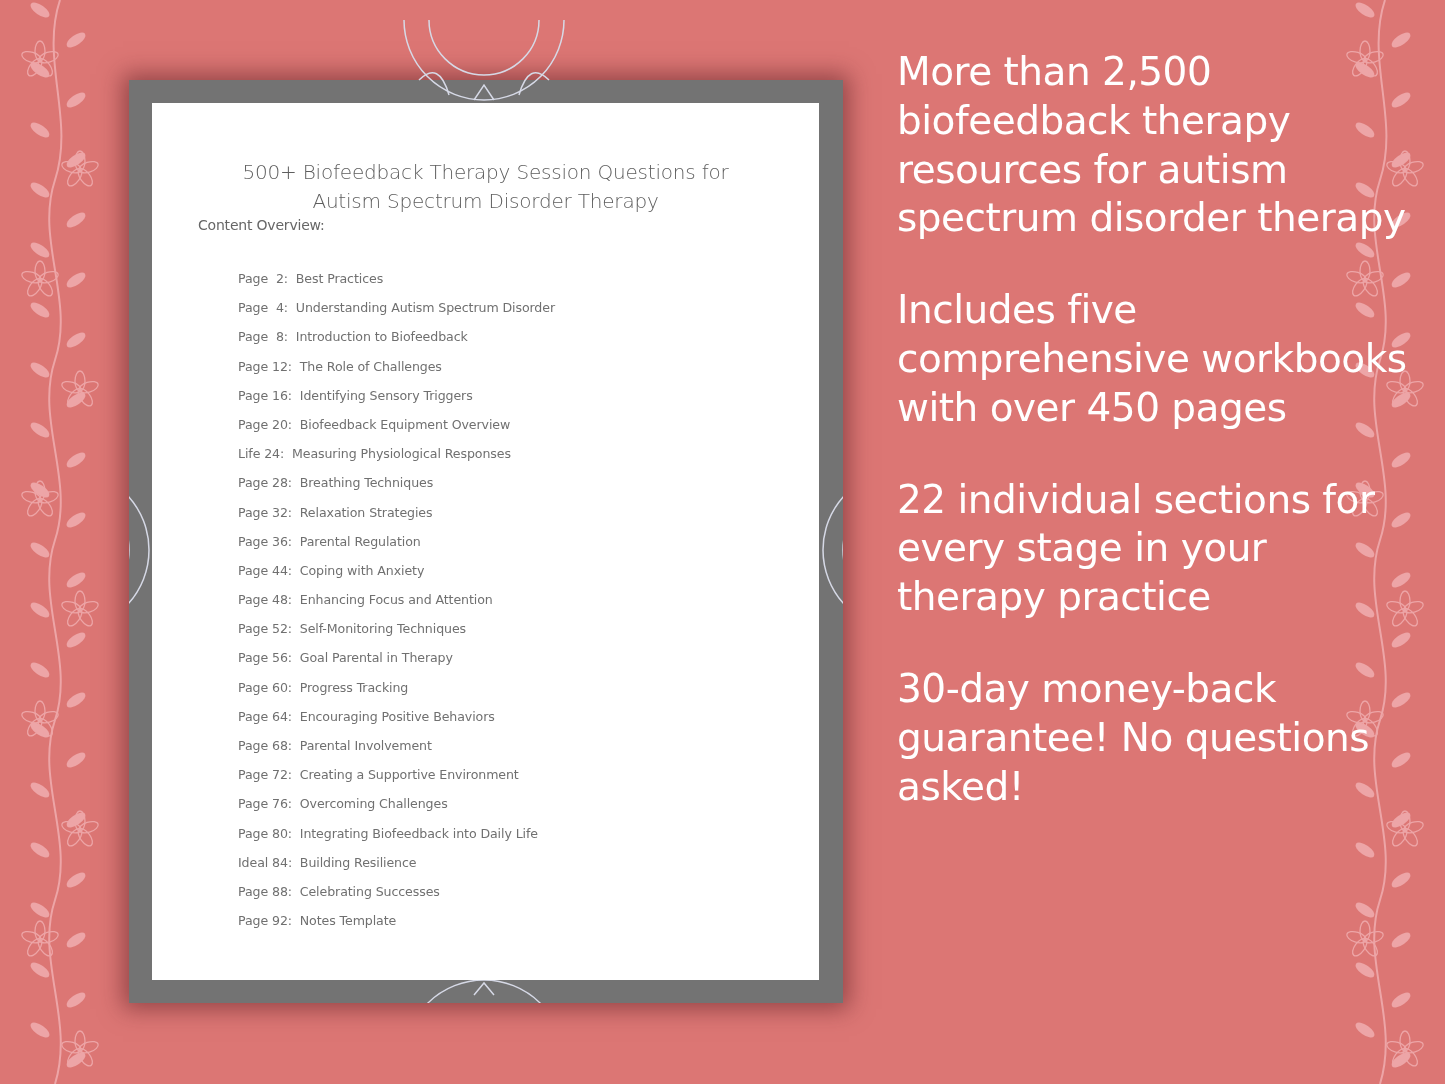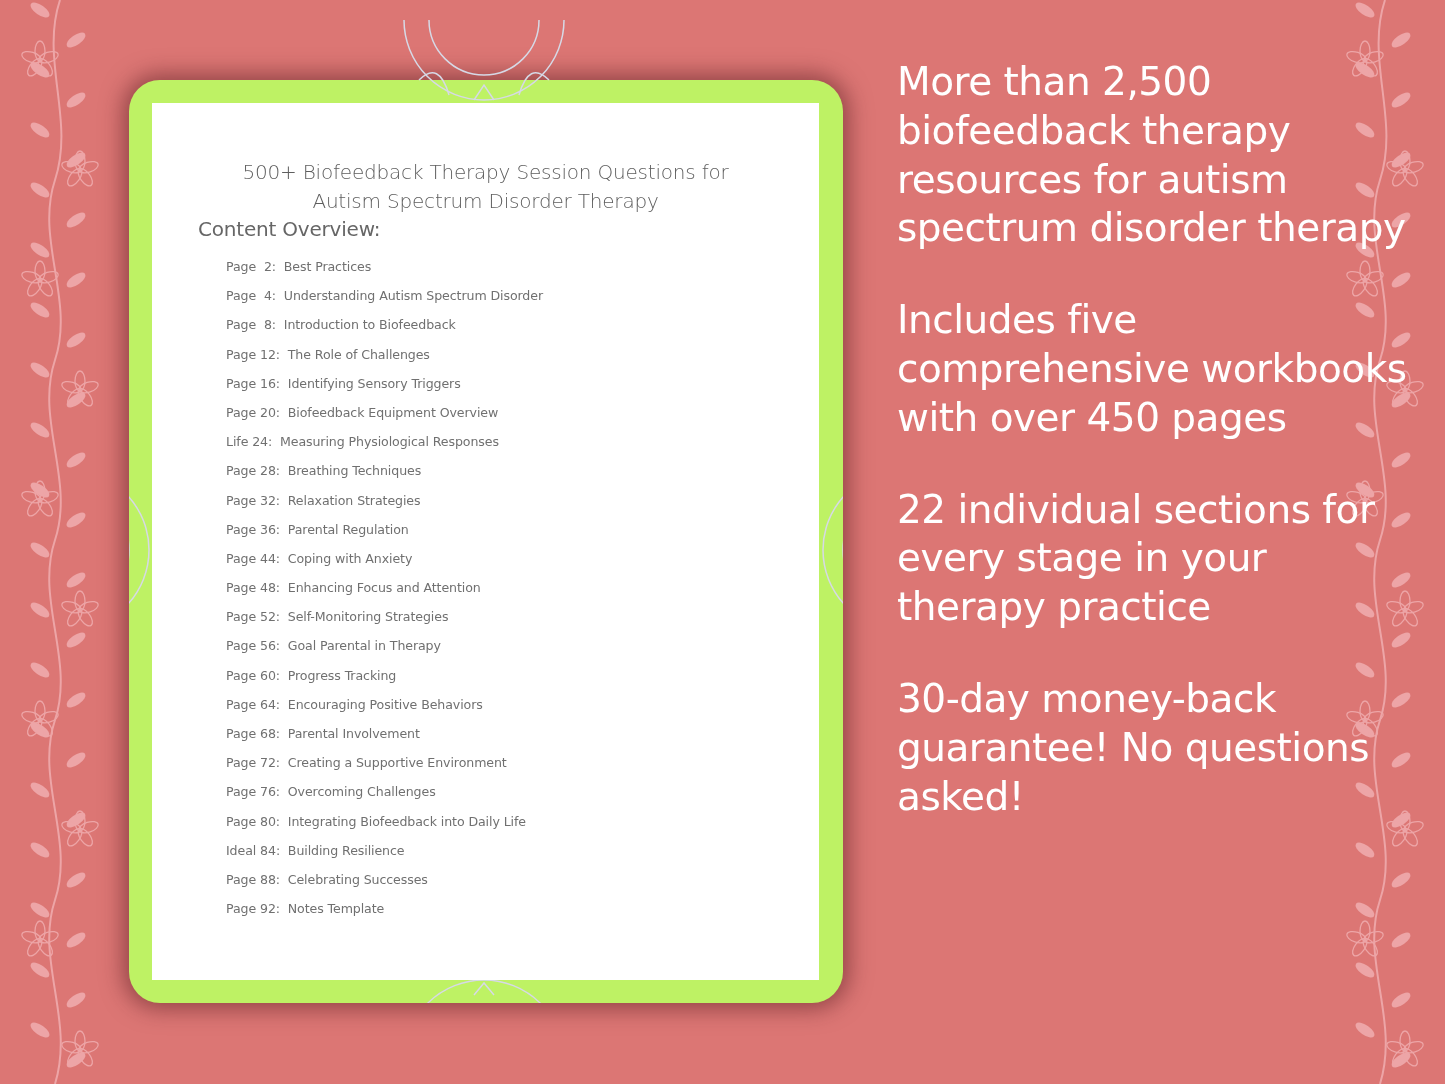--- a/index.html
+++ b/index.html
@@ -6,52 +6,51 @@
     body {
       width: 1445px; height: 1084px; overflow: hidden; position: relative;
       background: #dc7674;
       font-family: "Liberation Sans", sans-serif;
     }
     .vine { position: absolute; top: 0; width: 120px; height: 1084px; }
     .vine.left { left: 0; }
     .vine.right { right: 0; }
     .doc {
       position: absolute; left: 129px; top: 80px; width: 714px; height: 923px;
-      background: #bef264;
+      background: #737373;
       box-shadow: 0 0 22px 6px rgba(90,30,35,0.55);
-      border-radius: 31px;
     }
     .mandala { position: absolute; }
     .page {
       position: absolute; left: 23px; top: 23px; width: 667px; height: 877px;
       background: #ffffff;
     }
     .doc-title {
       position: absolute; left: 0; right: 0; top: 55px;
       text-align: center; color: #5e5e5e;
       font-family: "DejaVu Sans", sans-serif; font-weight: 300;
       font-size: 20px; line-height: 29px; letter-spacing: -0.2px;
     }
     .overview-heading {
       position: absolute; left: 46px; top: 114px;
       color: #666; font-family: "DejaVu Sans", sans-serif;
-      font-size: 20px; letter-spacing: -0.2px;
-    }
-    .toc { position: absolute; left: 70px; top: 152px; margin: 4px; padding: 0; list-style: none; }
+      font-size: 14px; letter-spacing: -0.2px;
+    }
+    .toc { position: absolute; left: 70px; top: 152px; margin: 16px; padding: 0; list-style: none; }
     .toc li {
       height: 29.2px; color: #707070;
       font-family: "DejaVu Sans", sans-serif; font-size: 12.6px;
       white-space: pre; letter-spacing: -0.1px;
     }
     .promo {
       position: absolute; left: 897px; top: 48px; width: 520px;
       color: #ffffff; font-family: "DejaVu Sans", sans-serif;
       font-size: 39px; line-height: 48.8px; letter-spacing: -0.5px;
     }
-    .promo p { margin: 10px 0 43px 0; }
+    .promo p { margin: 0 0 43px 0; }
   </style>
 </head>
 <body>
 
 <svg class="vine left" viewBox="0 0 120 1084">
   <g id="vinegroup" fill="#f0aeb0" stroke="#f0aeb0" opacity="0.85">
     <path d="M60 0 C40 60 75 120 55 180 C35 240 75 300 55 360 C35 420 75 480 55 540 C35 600 75 660 55 720 C35 780 75 840 55 900 C35 960 75 1020 55 1084" fill="none" stroke-width="2"></path>
   <ellipse cx="40" cy="10" rx="11" ry="5" transform="rotate(35 40 10)" stroke="none"></ellipse>
       <ellipse cx="76" cy="40" rx="11" ry="5" transform="rotate(-35 76 40)" stroke="none"></ellipse>
       <ellipse cx="40" cy="70" rx="11" ry="5" transform="rotate(35 40 70)" stroke="none"></ellipse>
@@ -272,21 +271,21 @@
         <li><span>Page  8:</span>  <span>Introduction to Biofeedback</span></li>
         <li><span>Page 12:</span>  <span>The Role of Challenges</span></li>
         <li><span>Page 16:</span>  <span>Identifying Sensory Triggers</span></li>
         <li><span>Page 20:</span>  <span>Biofeedback Equipment Overview</span></li>
         <li><span>Life 24:</span>  <span>Measuring Physiological Responses</span></li>
         <li><span>Page 28:</span>  <span>Breathing Techniques</span></li>
         <li><span>Page 32:</span>  <span>Relaxation Strategies</span></li>
         <li><span>Page 36:</span>  <span>Parental Regulation</span></li>
         <li><span>Page 44:</span>  <span>Coping with Anxiety</span></li>
         <li><span>Page 48:</span>  <span>Enhancing Focus and Attention</span></li>
-        <li><span>Page 52:</span>  <span>Self-Monitoring Strategies</span></li>
+        <li><span>Page 52:</span>  <span>Self-Monitoring Techniques</span></li>
         <li><span>Page 56:</span>  <span>Goal Parental in Therapy</span></li>
         <li><span>Page 60:</span>  <span>Progress Tracking</span></li>
         <li><span>Page 64:</span>  <span>Encouraging Positive Behaviors</span></li>
         <li><span>Page 68:</span>  <span>Parental Involvement</span></li>
         <li><span>Page 72:</span>  <span>Creating a Supportive Environment</span></li>
         <li><span>Page 76:</span>  <span>Overcoming Challenges</span></li>
         <li><span>Page 80:</span>  <span>Integrating Biofeedback into Daily Life</span></li>
         <li><span>Ideal 84:</span>  <span>Building Resilience</span></li>
         <li><span>Page 88:</span>  <span>Celebrating Successes</span></li>
         <li><span>Page 92:</span>  <span>Notes Template</span></li>

